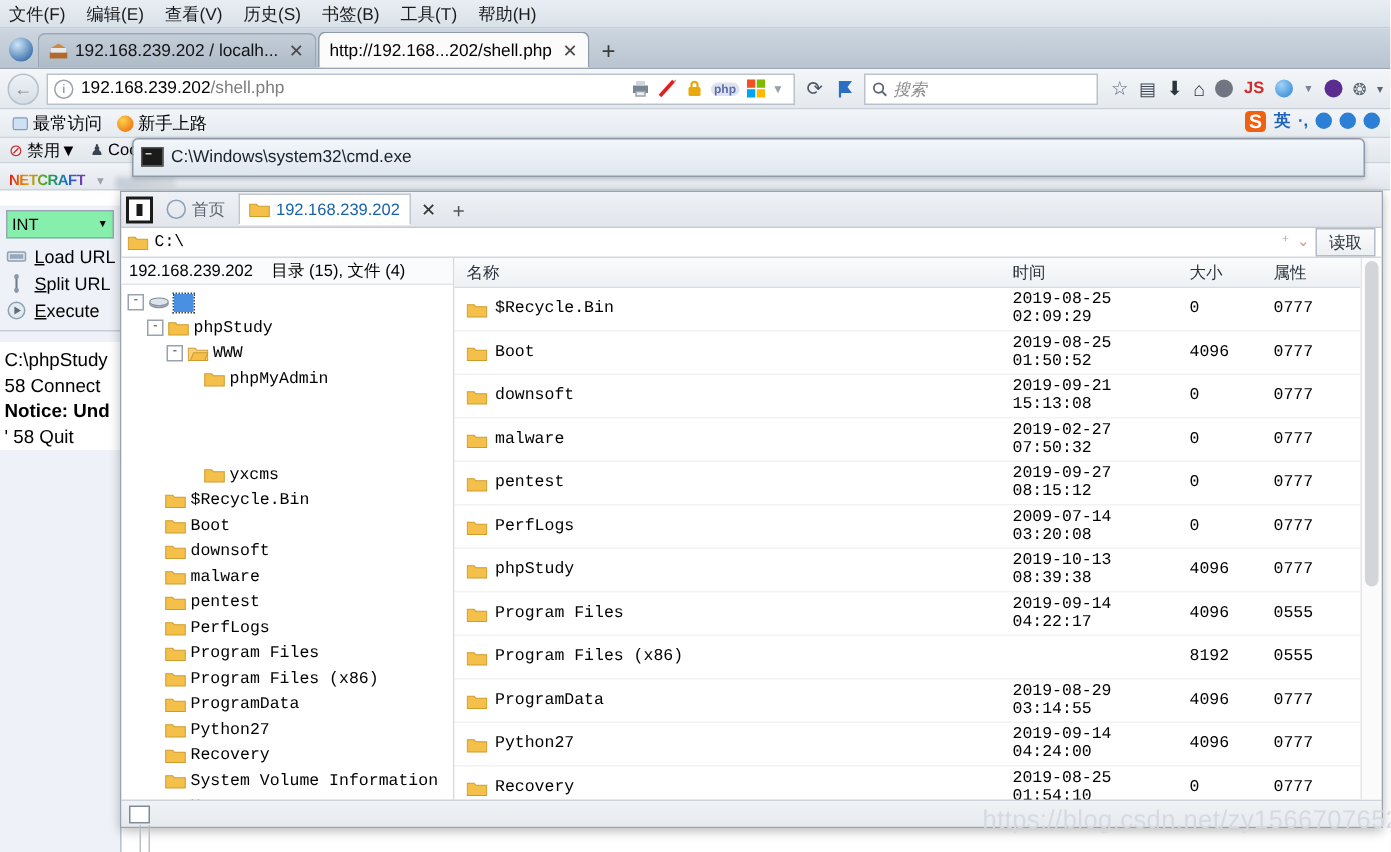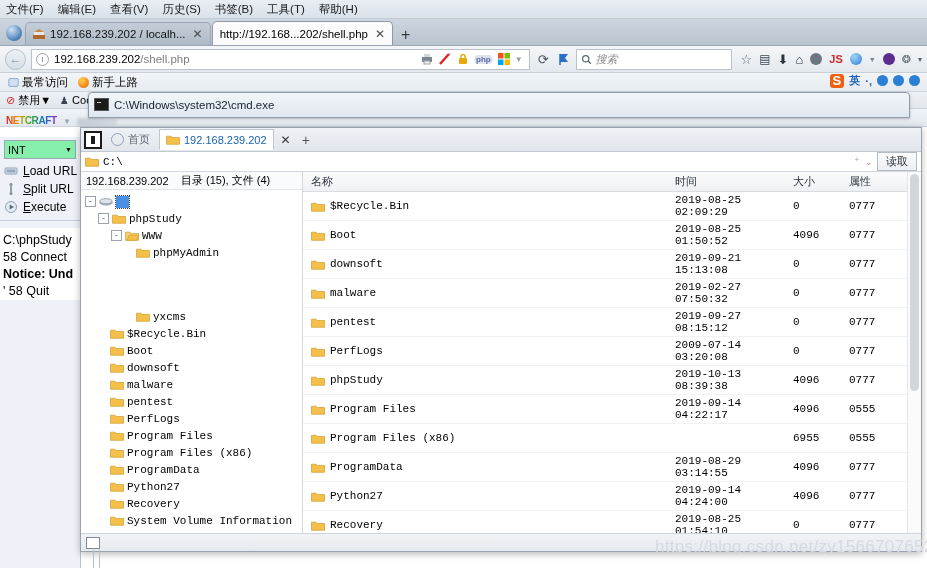--- a/index.html
+++ b/index.html
@@ -700,21 +700,21 @@
               <span class="c-size">4096</span>
               <span class="c-attr">0555</span>
             </div>
             <div class="frow">
               <span class="c-name">
                 <svg class="folder" viewBox="0 0 14 11">
                   <path d="M0.5 2.2h4.6l1.1 1.3H13.5v6.8H0.5z" fill="#f5c04a" stroke="#cf9c2c" stroke-width=".7"></path>
                 </svg>
                 <span>Program Files (x86)</span>
               </span>
-              <span class="c-size">6955</span>
+              <span class="c-size">8192</span>
               <span class="c-attr">0555</span>
             </div>
             <div class="frow">
               <span class="c-name">
                 <svg class="folder" viewBox="0 0 14 11">
                   <path d="M0.5 2.2h4.6l1.1 1.3H13.5v6.8H0.5z" fill="#f5c04a" stroke="#cf9c2c" stroke-width=".7"></path>
                 </svg>
                 <span>ProgramData</span>
               </span>
               <span class="c-time">2019-08-29 03:14:55</span>

